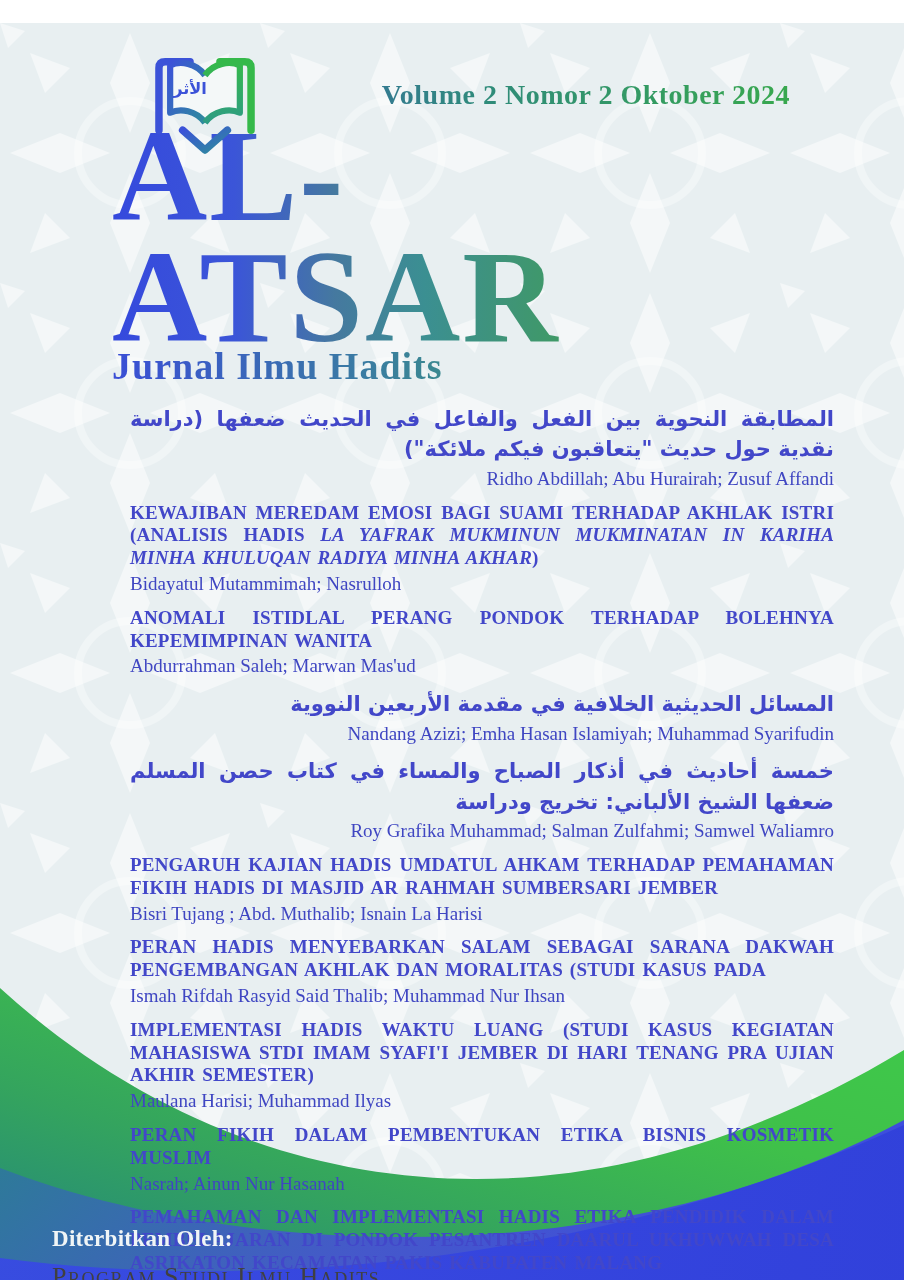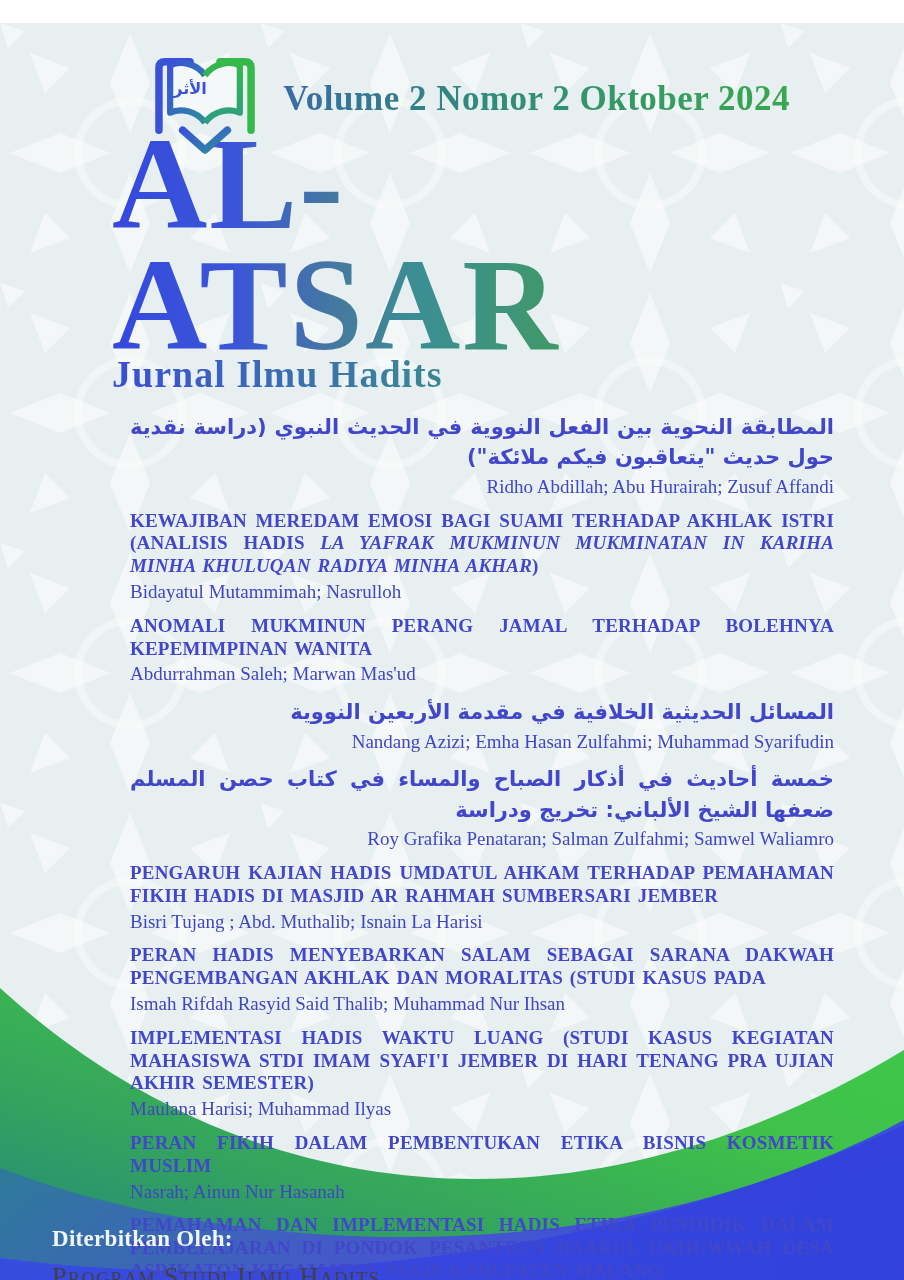--- a/index.html
+++ b/index.html
@@ -13,21 +13,21 @@
   }
   .bg-pattern{position:absolute;inset:0;z-index:0;}
   .footer-art{position:absolute;left:0;top:930px;width:904px;height:350px;z-index:1;}
 
   
   header{position:relative;z-index:2;padding:30px 114px 0 112px;}
   .logo{position:absolute;left:136px;top:30px;width:138px;height:112px;}
   .issue{
     text-align:right;
     margin-top:26px;
-    font-size:35px;font-weight:600;letter-spacing:.5px;
+    font-size:28px;font-weight:600;letter-spacing:.5px;
     background:linear-gradient(90deg,#3f51c9 0%,#2f8b7a 55%,#38a84e 100%);
     -webkit-background-clip:text;background-clip:text;color:transparent;
   }
   .journal-title{
     margin:4px 0 0 0;
     font-size:132px;line-height:.92;font-weight:700;letter-spacing:2px;
     background:linear-gradient(90deg,#3549dd 0%,#3b55d8 18%,#45799f 33%,#3b8f92 46%,#3f9478 58%,#3fa051 76%,#2ec437 100%);
     -webkit-background-clip:text;background-clip:text;color:transparent;
   }
   .journal-subtitle{
@@ -140,38 +140,38 @@
       <path d="M32,62 L50,78 L68,62" fill="none" stroke="url(#lgB)" stroke-width="6" stroke-linecap="round" stroke-linejoin="round"></path>
     </svg>
 
     <div class="issue">Volume 2 Nomor 2 Oktober 2024</div>
     <h1 class="journal-title">AL-ATSAR</h1>
     <div class="journal-subtitle">Jurnal Ilmu Hadits</div>
   </header>
 
   <main id="article-list">
       <section class="article">
-        <h2 class="title title-ar" dir="rtl">المطابقة النحوية بين الفعل النووية في الحديث النبوي (دراسة نقدية حول حديث "يتعاقبون فيكم ملائكة")</h2>
+        <h2 class="title title-ar" dir="rtl">المطابقة النحوية بين الفعل والفاعل في الحديث ضعفها (دراسة نقدية حول حديث "يتعاقبون فيكم ملائكة")</h2>
         <p class="authors align-right">Ridho Abdillah; Abu Hurairah; Zusuf Affandi</p>
       </section>
       <section class="article">
         <h2 class="title title-id"><span>KEWAJIBAN MEREDAM EMOSI BAGI SUAMI TERHADAP AKHLAK ISTRI (ANALISIS HADIS </span><em>LA YAFRAK MUKMINUN MUKMINATAN IN KARIHA MINHA KHULUQAN RADIYA MINHA AKHAR</em><span>)</span></h2>
         <p class="authors">Bidayatul Mutammimah; Nasrulloh</p>
       </section>
       <section class="article">
-        <h2 class="title title-id">ANOMALI MUKMINUN PERANG JAMAL TERHADAP BOLEHNYA KEPEMIMPINAN WANITA</h2>
+        <h2 class="title title-id">ANOMALI ISTIDLAL PERANG PONDOK TERHADAP BOLEHNYA KEPEMIMPINAN WANITA</h2>
         <p class="authors">Abdurrahman Saleh; Marwan Mas'ud</p>
       </section>
       <section class="article">
         <h2 class="title title-ar" dir="rtl">المسائل الحديثية الخلافية في مقدمة الأربعين النووية</h2>
-        <p class="authors align-right">Nandang Azizi; Emha Hasan Zulfahmi; Muhammad Syarifudin</p>
+        <p class="authors align-right">Nandang Azizi; Emha Hasan Islamiyah; Muhammad Syarifudin</p>
       </section>
       <section class="article">
         <h2 class="title title-ar" dir="rtl">خمسة أحاديث في أذكار الصباح والمساء في كتاب حصن المسلم ضعفها الشيخ الألباني: تخريج ودراسة</h2>
-        <p class="authors align-right">Roy Grafika Penataran; Salman Zulfahmi; Samwel Waliamro</p>
+        <p class="authors align-right">Roy Grafika Muhammad; Salman Zulfahmi; Samwel Waliamro</p>
       </section>
       <section class="article">
         <h2 class="title title-id">PENGARUH KAJIAN HADIS UMDATUL AHKAM TERHADAP PEMAHAMAN FIKIH HADIS DI MASJID AR RAHMAH SUMBERSARI JEMBER</h2>
         <p class="authors">Bisri Tujang ; Abd. Muthalib; Isnain La Harisi</p>
       </section>
       <section class="article">
         <h2 class="title title-id">PERAN HADIS MENYEBARKAN SALAM SEBAGAI SARANA DAKWAH PENGEMBANGAN AKHLAK DAN MORALITAS (STUDI KASUS PADA</h2>
         <p class="authors">Ismah Rifdah Rasyid Said Thalib; Muhammad Nur Ihsan</p>
       </section>
       <section class="article">

